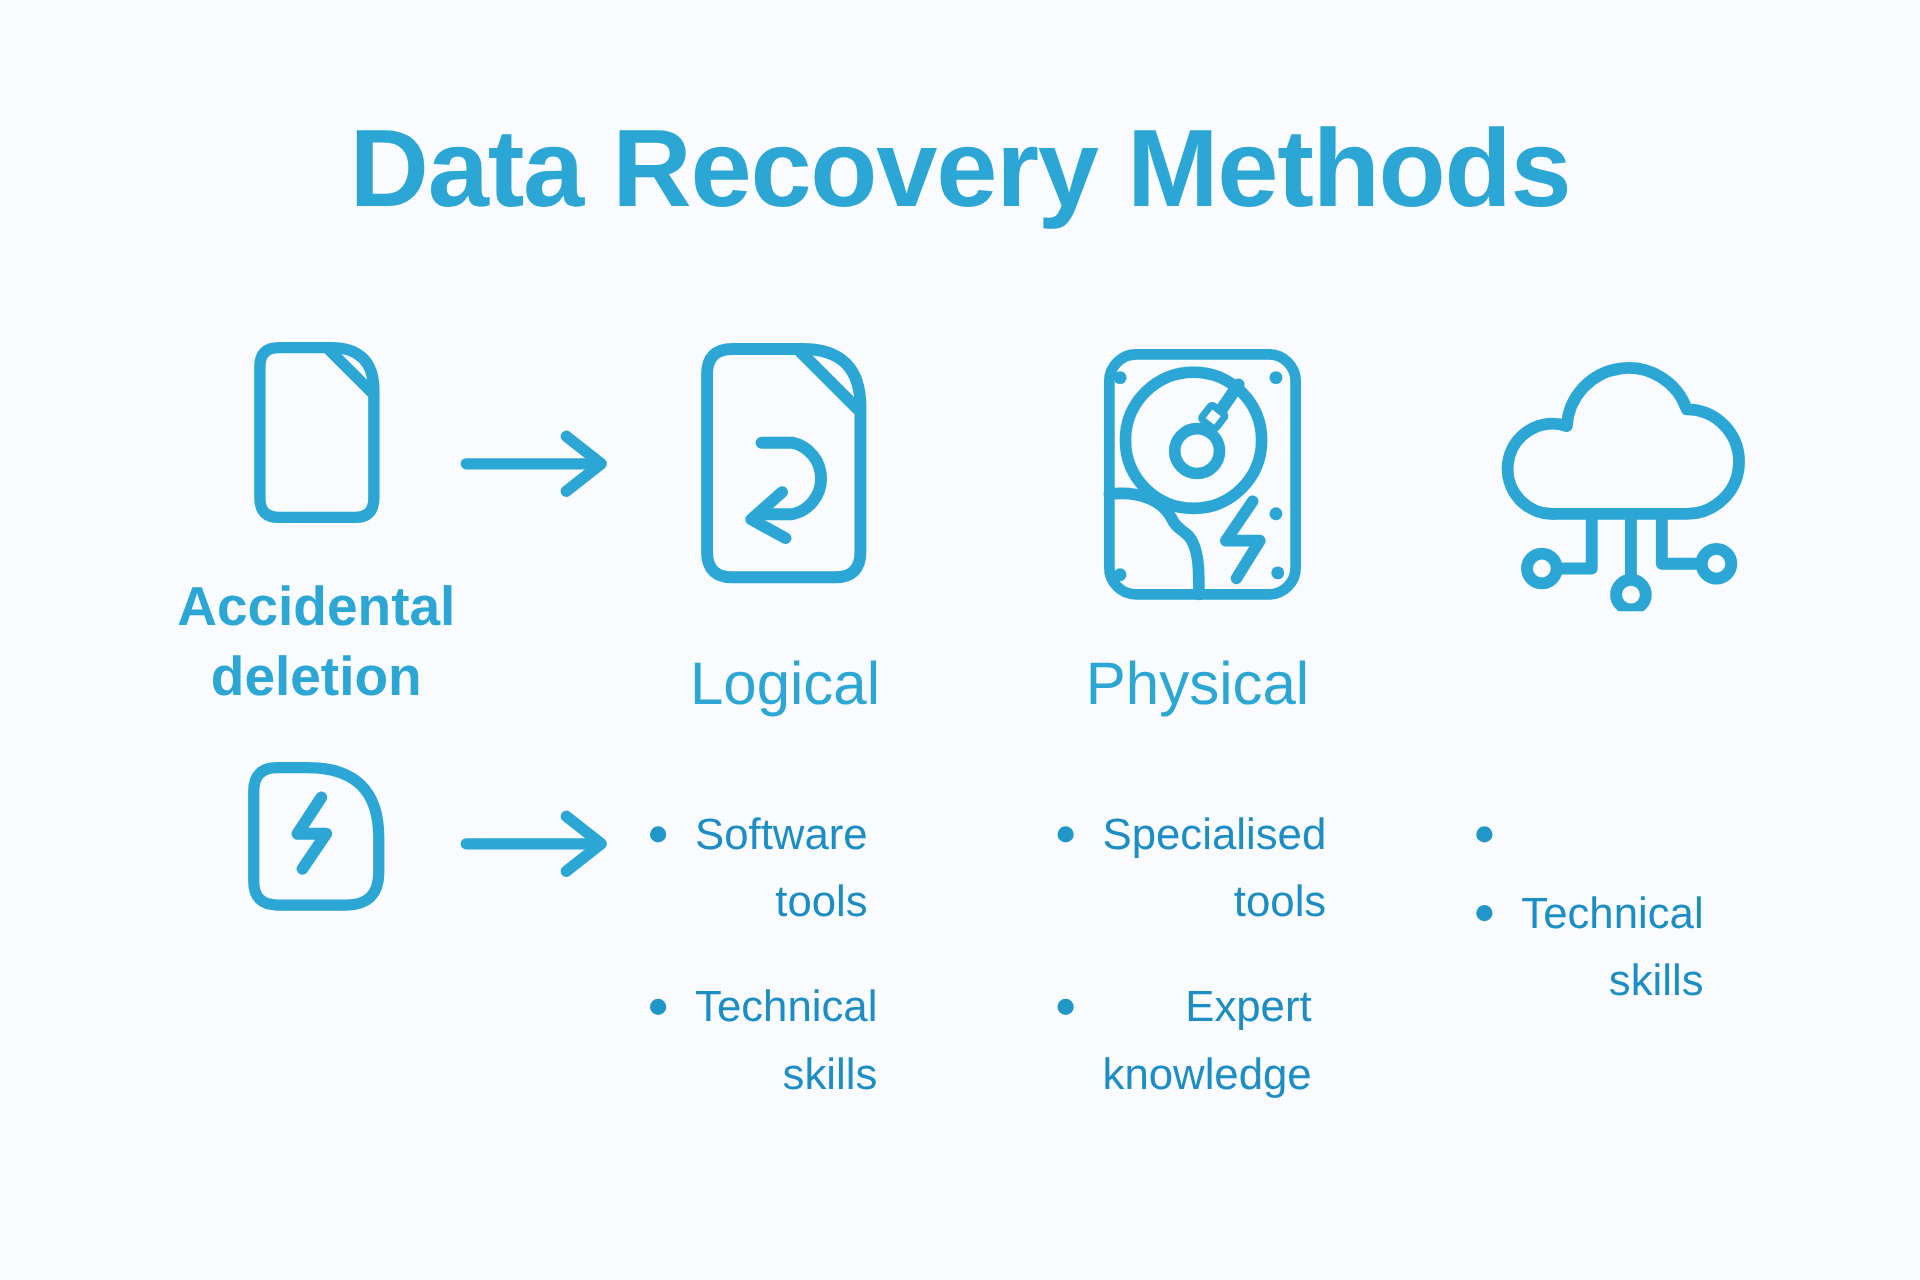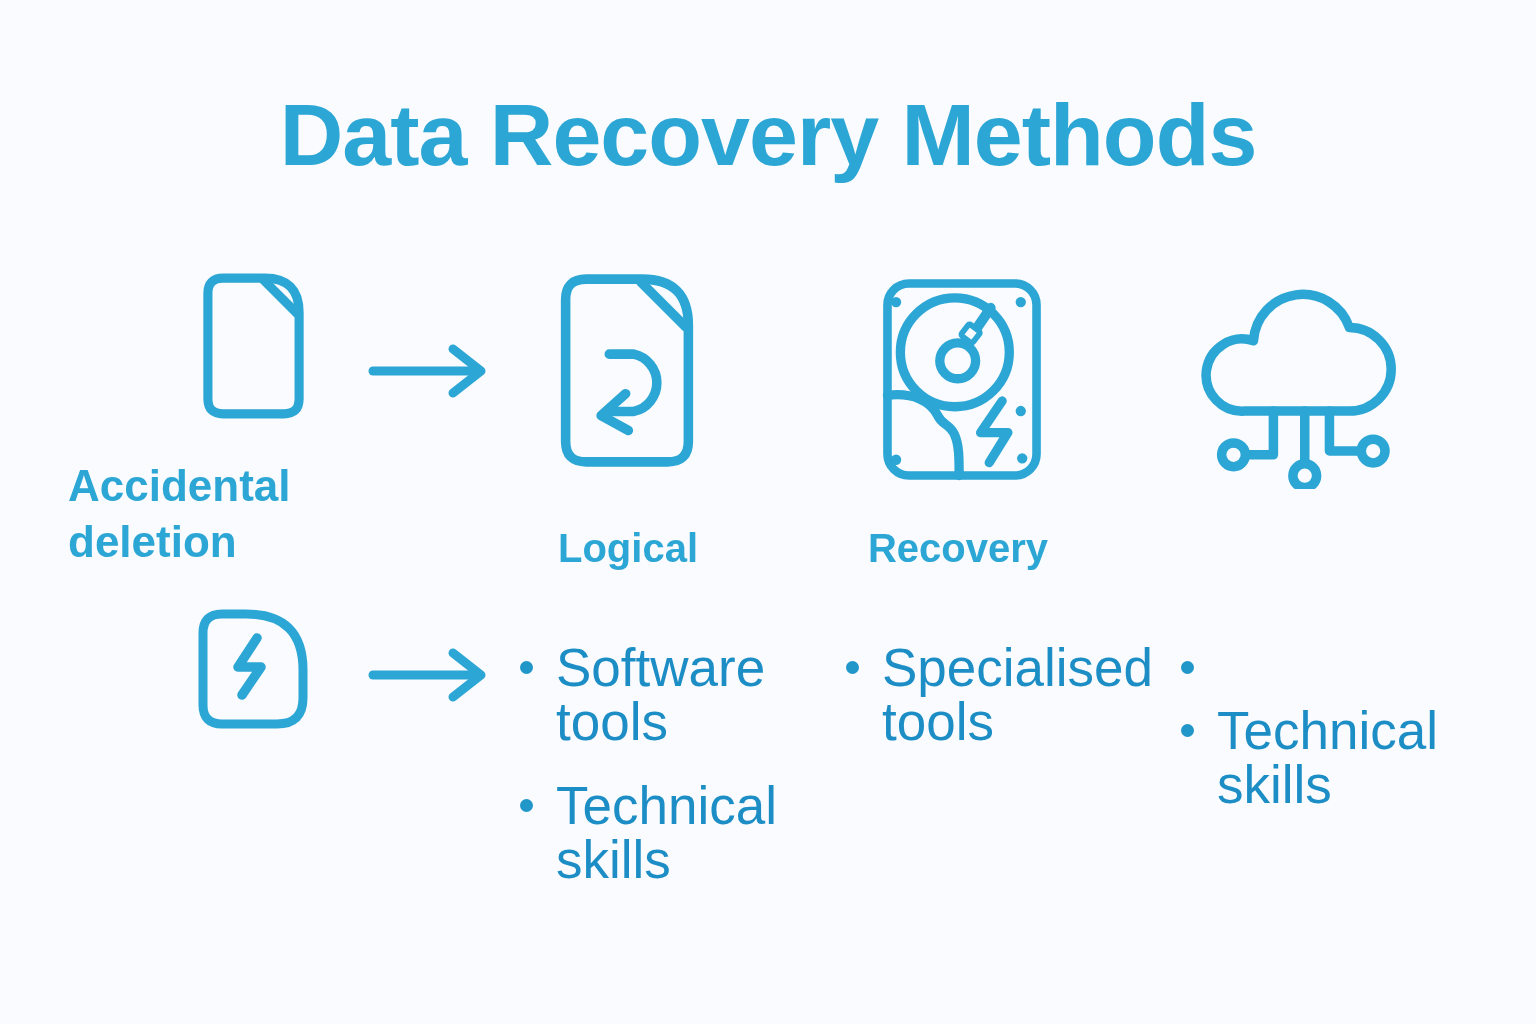--- a/index.html
+++ b/index.html
@@ -17,28 +17,28 @@
   }
   .canvas{position:relative;width:1536px;height:804px;background:var(--bg);}
   .abs{position:absolute;}
   .title{
     top:84px;left:0;width:100%;
     text-align:center;
     font-size:88px;font-weight:700;letter-spacing:-1px;
     color:var(--accent);
   }
   .cause-label{
-    width:370px;
+    width:370px;text-align:center;
     font-size:44px;font-weight:700;line-height:56px;
     color:var(--accent);
     white-space:pre-line;
   }
   .method-label{
     top:518px;width:320px;text-align:center;
-    font-size:40px;font-weight:700;line-height:60px;
+    font-size:48px;font-weight:400;line-height:60px;
     color:var(--accent);
   }
   .icon-doc{left:197px;top:270px;width:113px;height:152px;}
   .arrow-1{left:368px;top:338px;}
   .arrow-2{left:368px;top:642px;}
   .icon-logical{left:552px;top:268px;width:150px;height:205px;}
   .icon-physical{left:876px;top:272px;width:172px;height:215px;}
   .icon-cloud{left:1186px;top:280px;width:228px;height:209px;}
   .icon-hw{left:194px;top:606px;width:118px;height:127px;}
   .label-accidental{left:68px;top:458px;}
@@ -53,23 +53,24 @@
   }
   .list-logical{left:520px;}
   .list-physical{left:846px;}
   .list-cloud{left:1181px;}
   .bullets li{display:flex;gap:23px;}
   .bullet-dot{
     flex:none;width:13px;height:13px;border-radius:50%;
     background:var(--dot);margin-top:20px;
   }
   .bullet-text{
-    font-size:53px;font-weight:400;line-height:54px;
+    font-size:35px;font-weight:400;line-height:54px;
     color:var(--deep);
     white-space:pre-line;
+    text-align:right;
   }
   svg{display:block;}
 </style>
 </head>
 <body>
 
 <div class="canvas">
 
   <h1 class="abs title">Data Recovery Methods</h1>
 
@@ -103,21 +104,21 @@
     <g fill="#2ca6d4" stroke="none">
       <circle cx="14" cy="21" r="3.6"></circle>
       <circle cx="101" cy="21" r="3.6"></circle>
       <circle cx="101" cy="97" r="3.6"></circle>
       <circle cx="102" cy="130" r="3.6"></circle>
       <circle cx="14" cy="131" r="3.6"></circle>
     </g>
     <path d="M 8 86 C 26 84 38 90 43 100 C 46 107 52 106 55 114 C 58 121 58 130 58 142" stroke-width="6.5"></path>
     <path d="M 88 90 L 73 112 H 92 L 79 133" stroke-width="6.5"></path>
   </svg>
-  <div class="abs method-label label-physical">Recovery</div>
+  <div class="abs method-label label-physical">Physical</div>
 
   <svg class="abs icon-cloud" viewBox="0 0 240 220" fill="none" stroke="#2ca6d4" stroke-width="10" stroke-linecap="round" stroke-linejoin="round">
     <path d="M 172 138 H 62 A 38 38 0 1 1 71 64 A 52 52 0 0 1 172 50 A 44 44 0 1 1 172 138 Z"></path>
     <path d="M 92 138 V 184 H 64"></path>
     <circle cx="50" cy="184" r="12.5"></circle>
     <path d="M 125 138 V 193"></path>
     <circle cx="125" cy="206" r="12.5"></circle>
     <path d="M 151 138 V 180 H 184"></path>
     <circle cx="197" cy="180" r="12.5"></circle>
   </svg>
@@ -145,20 +146,25 @@
 skills</span>
     </li>
   </ul>
 
   <ul class="abs bullets list-physical">
     <li>
       <span class="bullet-dot"></span>
       <span class="bullet-text">Specialised
 tools</span>
     </li>
+    <li>
+      <span class="bullet-dot"></span>
+      <span class="bullet-text">Expert
+knowledge</span>
+    </li>
   </ul>
 
   <ul class="abs bullets list-cloud">
     <li>
       <span class="bullet-dot"></span>
     </li>
     <li>
       <span class="bullet-dot"></span>
       <span class="bullet-text">Technical
 skills</span>

